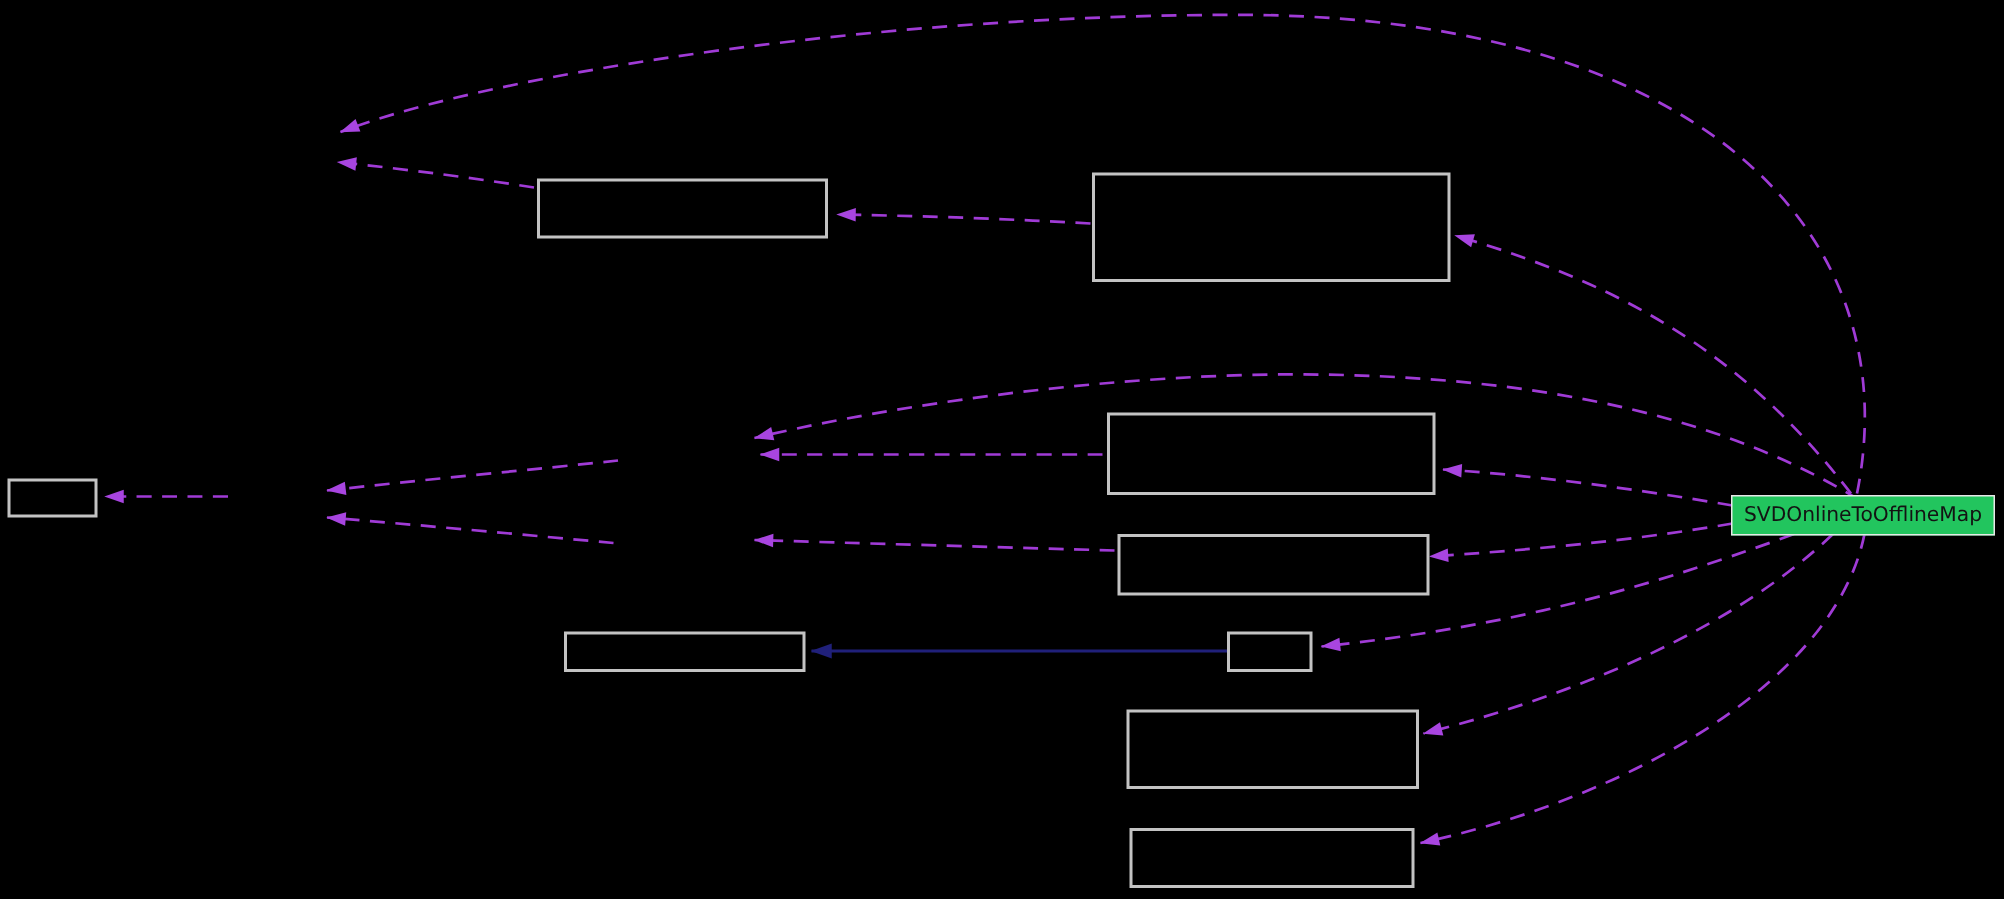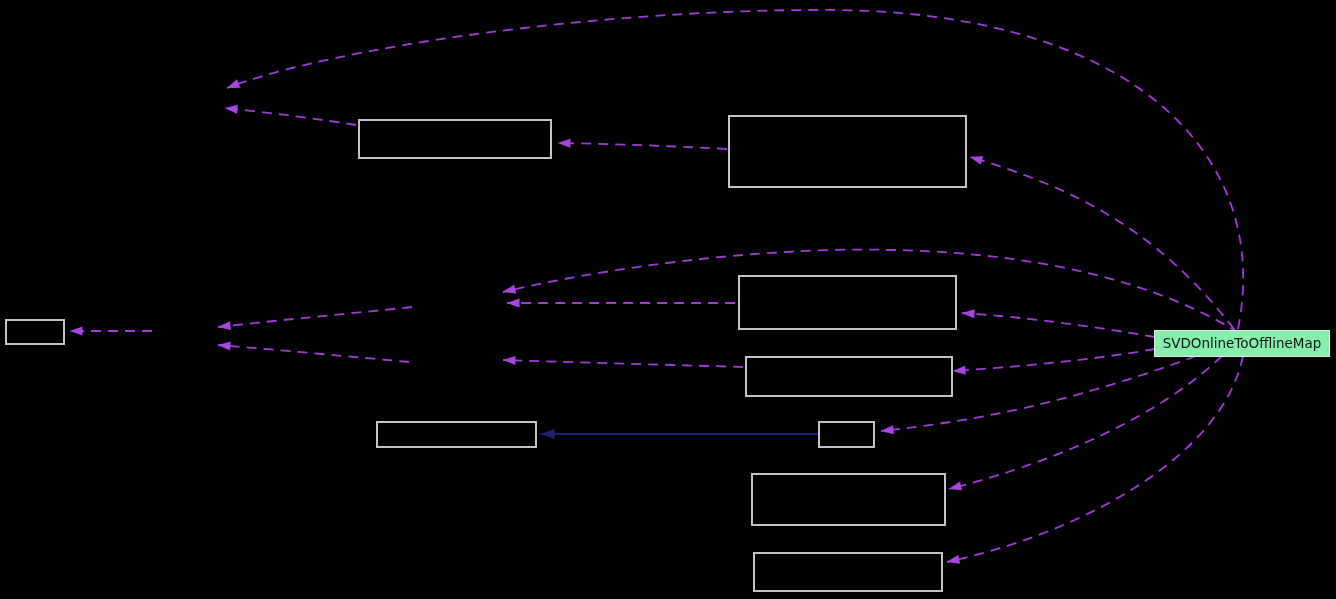--- a/index.html
+++ b/index.html
@@ -12,21 +12,21 @@
   }
   .class-box{
     position:absolute;
     box-sizing:border-box;
     background:#000;
     border:2px solid #c3c3c3;
   }
   .main-node{
     position:absolute;
     box-sizing:border-box;
-    background:#86efac;
+    background:#22c55e;
     border:1px solid #e8e8e8;
     color:#131313;
     font-size:13.5px;
     line-height:25px;
     text-align:center;
     white-space:nowrap;
     padding:0 6px;
   }
   svg.edges{position:absolute;left:0;top:0;pointer-events:none;}
   path.dep{fill:none;stroke:#a03bd6;stroke-width:1.8;stroke-dasharray:10 7;}

